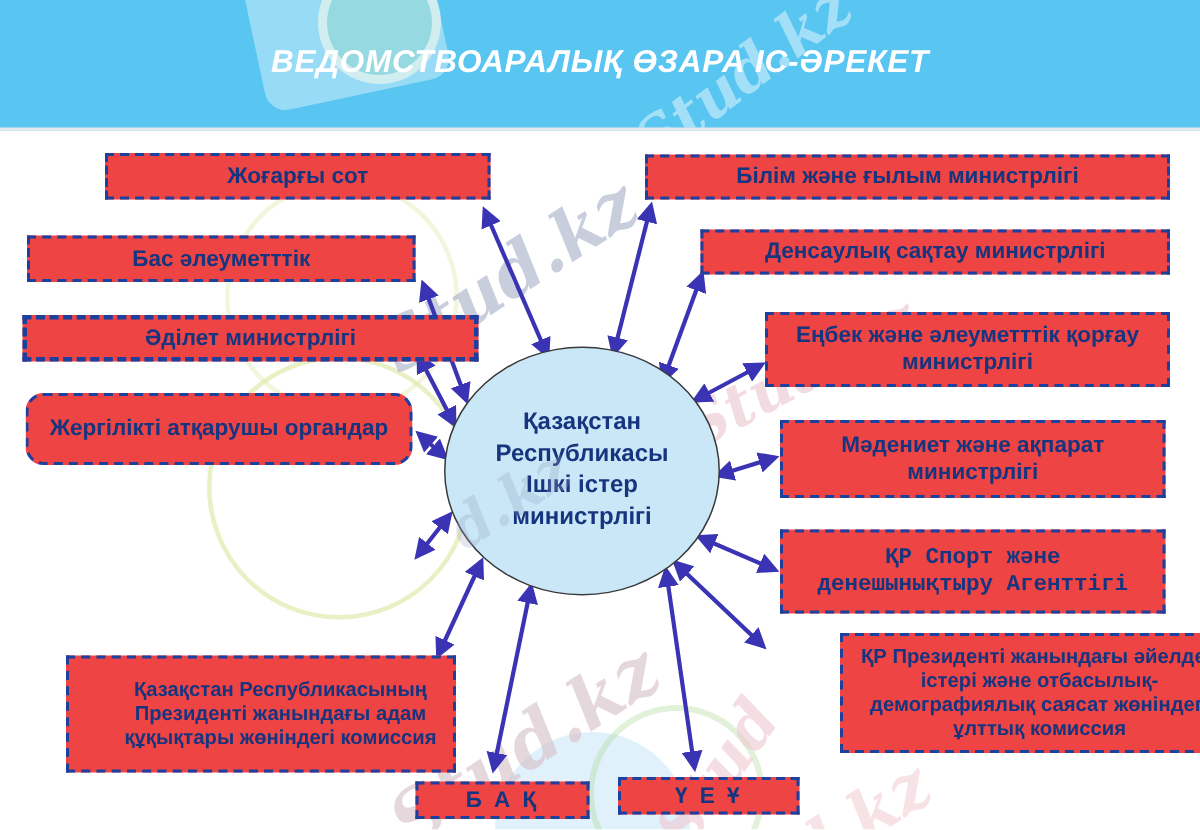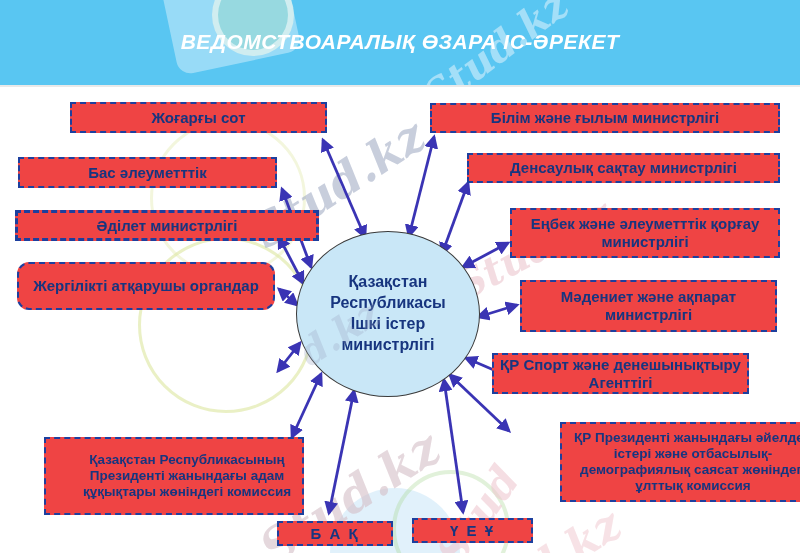--- a/index.html
+++ b/index.html
@@ -128,21 +128,21 @@
   </div>
   <div class="node" style="left:467px;top:153px;width:313px;height:30px;">
     <span>Денсаулық сақтау министрлігі</span>
   </div>
   <div class="node" style="left:510px;top:208px;width:270px;height:50px;">
     <span>Еңбек және әлеуметттік қорғау министрлігі</span>
   </div>
   <div class="node" style="left:520px;top:280px;width:257px;height:52px;">
     <span>Мәдениет және ақпарат министрлігі</span>
   </div>
-  <div class="node" style="left:492px;top:353px;width:257px;height:41px;">
+  <div class="node" style="left:520px;top:353px;width:257px;height:56px;font-family:Liberation Mono, monospace;">
     <span>ҚР Спорт және денешынықтыру Агенттігі</span>
   </div>
   <div class="node sm" style="left:512px;top:422px;width:266px;height:80px;margin-left:48px;">
     <span>ҚР Президенті жанындағы әйелдер істері және отбасылық-демографиялық саясат жөніндегі ұлттық комиссия</span>
   </div>
 
   <div class="node spaced" style="left:277px;top:521px;width:116px;height:25px;">
     <span>Б А Қ</span>
   </div>
   <div class="node spaced" style="left:412px;top:518px;width:121px;height:25px;">

